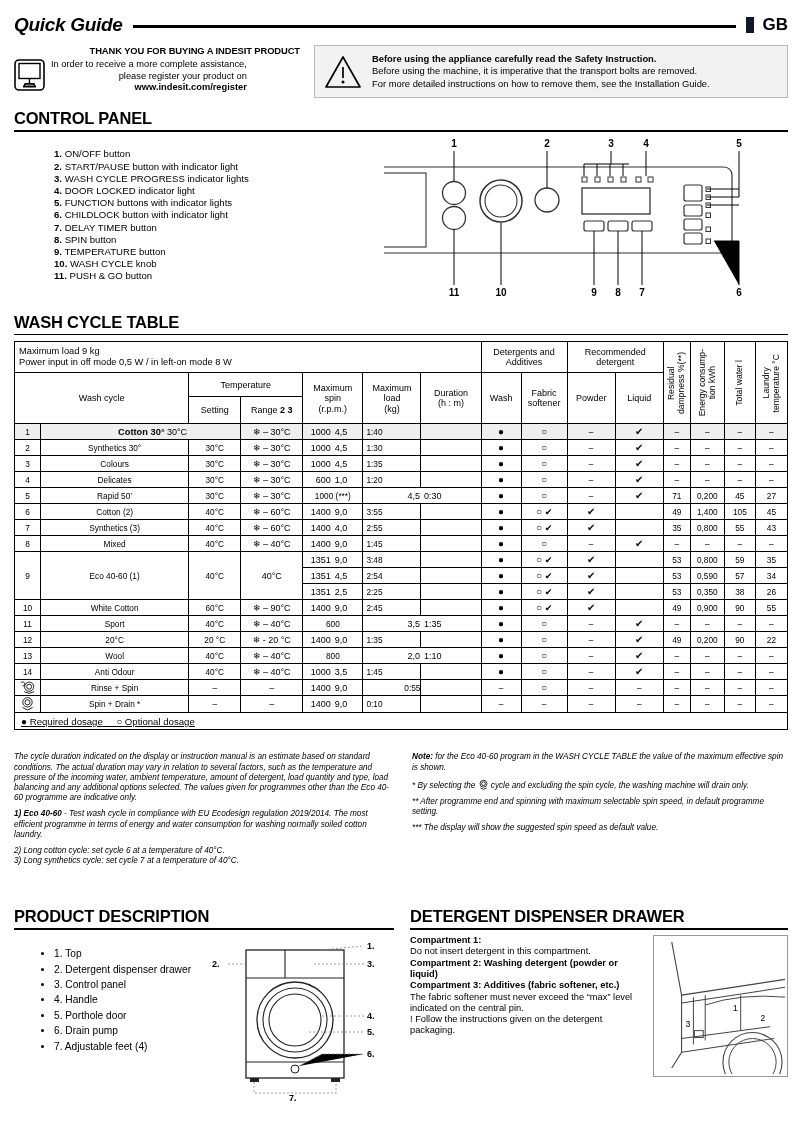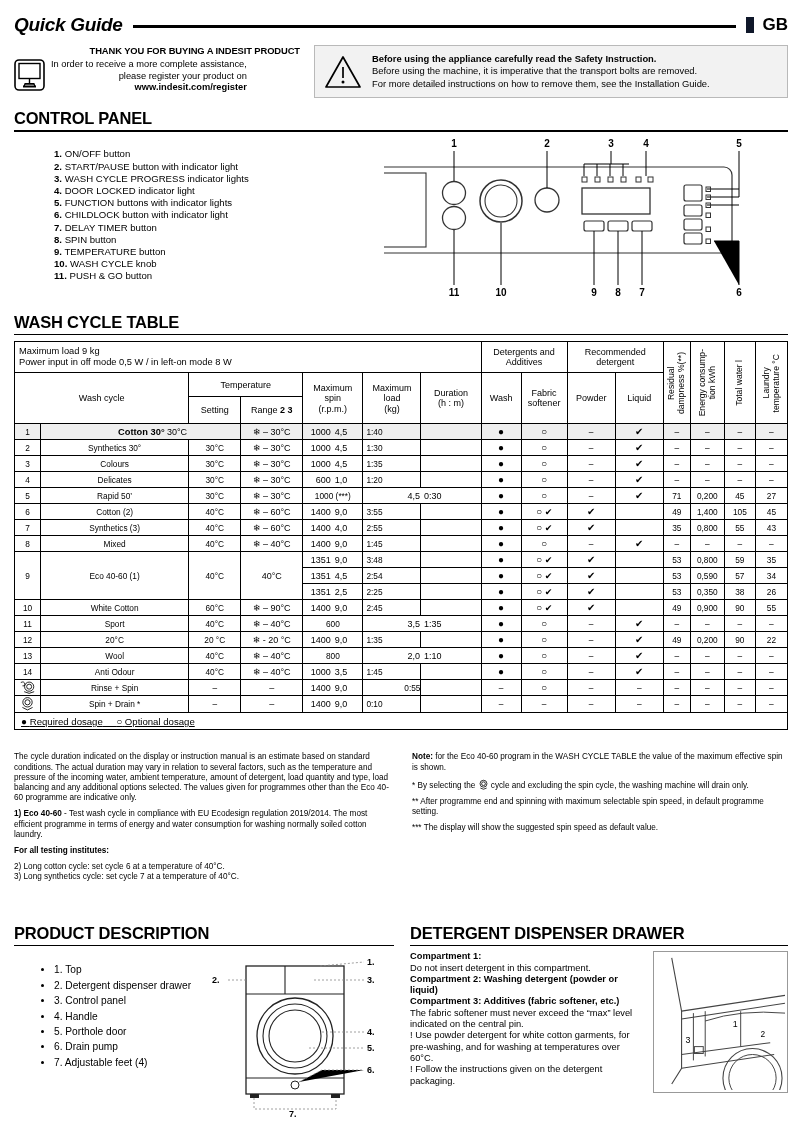--- a/index.html
+++ b/index.html
@@ -60,21 +60,21 @@
   .legend{border:1px solid #000;border-top:none;font-size:9.6px;padding:2.5px 6px;text-decoration:underline;}
 
   
   .lr{display:flex;width:100%;height:100%;align-items:center;}
   .lr .a{flex:1;text-align:right;padding-right:2px;}
   .lr .b{flex:1;text-align:left;padding-left:2px;}
 
   
   .notes{display:flex;gap:22px;margin-top:22px;}
   .notes-col{flex:1;font-size:8.2px;line-height:10.2px;}
-  .notes-col p{margin:0 0 6px 0;}
+  .notes-col p{margin:0 0 6px 0;font-style:italic;}
   .notes-col b{font-weight:bold;}
 
   
   .bottom{display:flex;gap:16px;margin-top:24px;}
   .bcol{flex:1;}
   .pd-body{display:flex;margin-top:6px;}
   .pd-list{width:150px;font-size:10.2px;line-height:15.4px;}
   .pd-fig{flex:1;position:relative;height:165px;}
   .dd-body{display:flex;gap:8px;margin-top:5px;}
   .dd-txt{flex:1;font-size:9.3px;line-height:11.3px;}
@@ -695,21 +695,20 @@
     <span>Required dosage</span>
     &nbsp;&nbsp;&nbsp;
     <span class="dot">○</span>
     <span>Optional dosage</span>
   </div>
 
   <div class="notes">
     <div class="notes-col">
       <p>The cycle duration indicated on the display or instruction manual is an estimate based on standard conditions. The actual duration may vary in relation to several factors, such as the temperature and pressure of the incoming water, ambient temperature, amount of detergent, load quantity and type, load balancing and any additional options selected. The values given for programmes other than the Eco 40-60 programme are indicative only.</p>
       <p><b>1) Eco 40-60</b><span> - Test wash cycle in compliance with EU Ecodesign regulation 2019/2014. The most efficient programme in terms of energy and water consumption for washing normally soiled cotton laundry.</span></p>
-      <p><b>For all testing institutes:</b></p>
       <p style="margin:0">2) Long cotton cycle: set cycle 6 at a temperature of 40°C.</p>
       <p>3) Long synthetics cycle: set cycle 7 at a temperature of 40°C.</p>
     </div>
     <div class="notes-col">
       <p><b>Note:</b><span> for the Eco 40-60 program in the WASH CYCLE TABLE the value of the maximum effective spin is shown.</span></p>
       <p>
         <span>* By selecting the </span>
         <svg width="11" height="11" viewBox="0 0 14 14" style="display:inline;vertical-align:-2px">
           <circle cx="7" cy="6" r="4.4" fill="none" stroke="#000" stroke-width="1"></circle>
           <circle cx="7" cy="6" r="2.4" fill="none" stroke="#000" stroke-width="1"></circle>
@@ -770,21 +769,20 @@
     <div class="bcol">
       <div class="sec-title">DETERGENT DISPENSER DRAWER</div>
       <div class="sec-rule"></div>
       <div class="dd-body">
         <div class="dd-txt">
           <div><b>Compartment 1:</b></div>
           <div>Do not insert detergent in this compartment.</div>
           <div><b>Compartment 2: Washing detergent (powder or liquid)</b></div>
           <div><b>Compartment 3: Additives (fabric softener, etc.)</b></div>
           <div>The fabric softener must never exceed the “max” level indicated on the central pin.</div>
-          <div>! Use powder detergent for white cotton garments, for pre-washing, and for washing at temperatures over 60°C.</div>
           <div>! Follow the instructions given on the detergent packaging.</div>
         </div>
         <div class="dd-fig">
           <svg viewBox="0 0 133 140" width="131" height="138">
             <path d="M18 6 L28 60 L28 118 L18 134" fill="none" stroke="#444" stroke-width="1.1"></path>
             <path d="M28 60 L133 44" fill="none" stroke="#444" stroke-width="1.1"></path>
             <path d="M28 68 L133 52" fill="none" stroke="#444" stroke-width="1.1"></path>
             <path d="M28 104 L118 92" fill="none" stroke="#444" stroke-width="1.1"></path>
             <path d="M28 118 L122 104" fill="none" stroke="#444" stroke-width="1.1"></path>
             <path d="M40 62 L40 110" fill="none" stroke="#444" stroke-width="1"></path>

